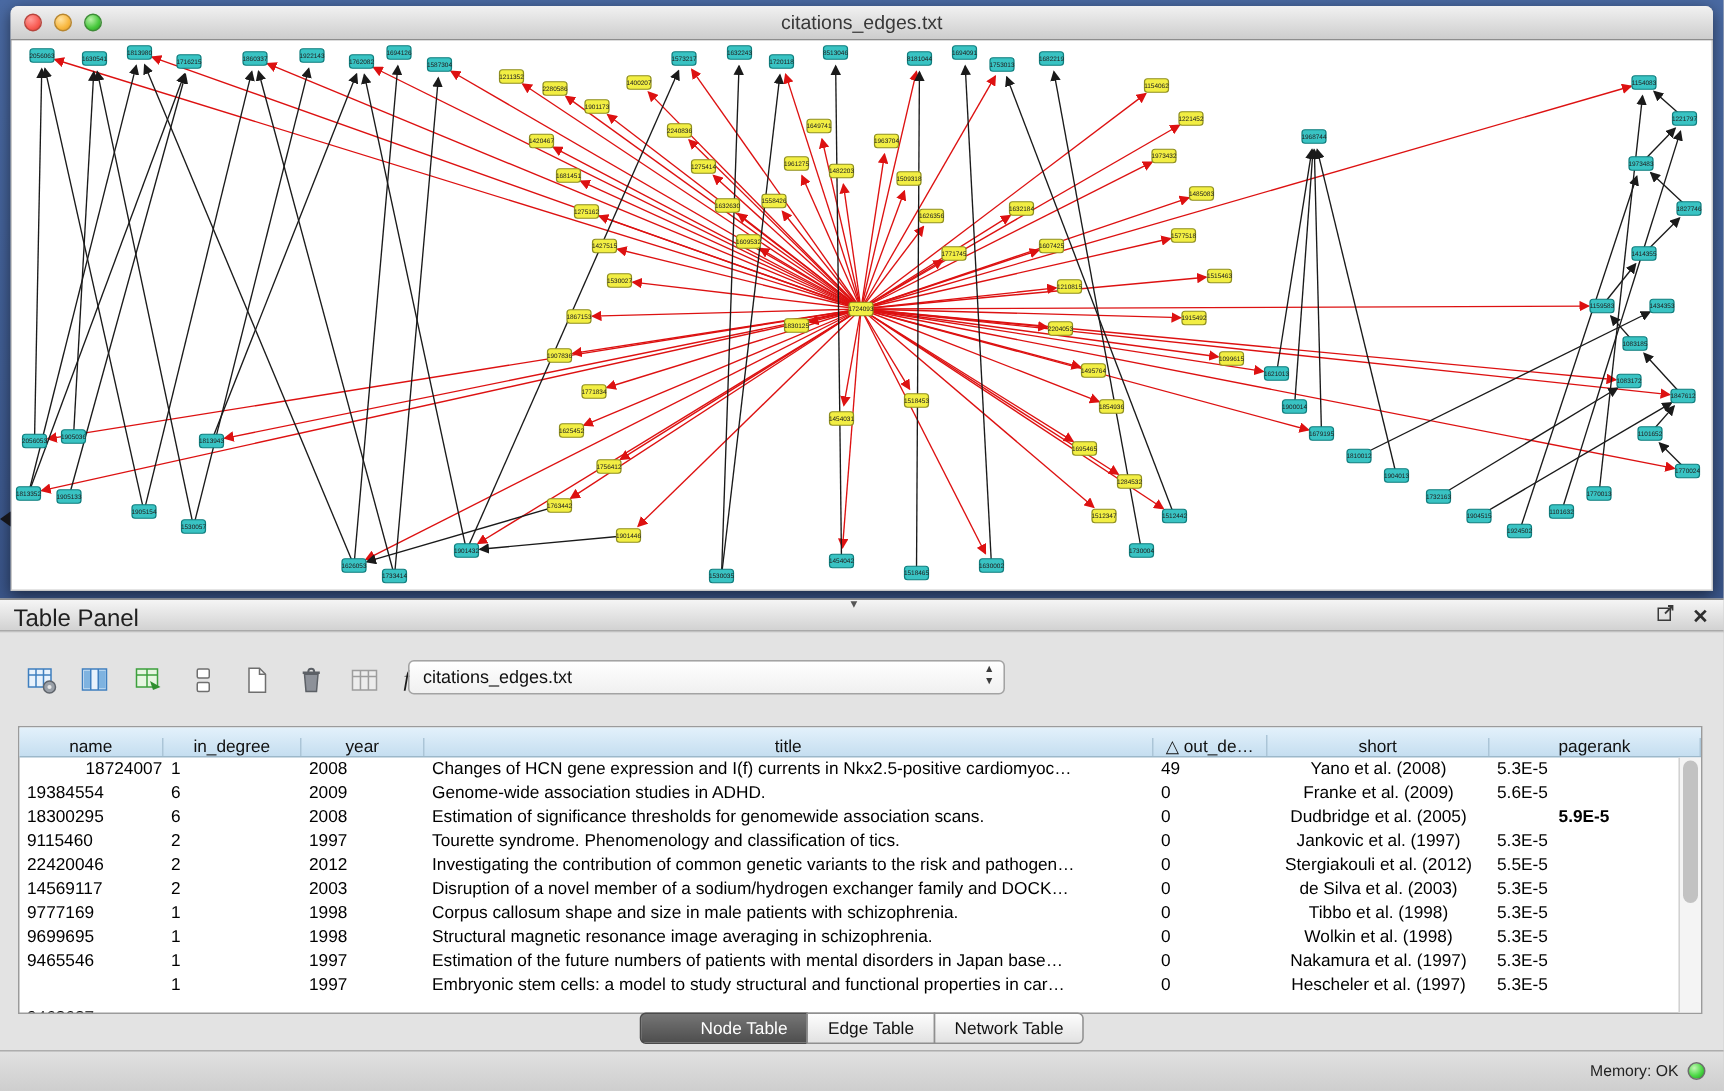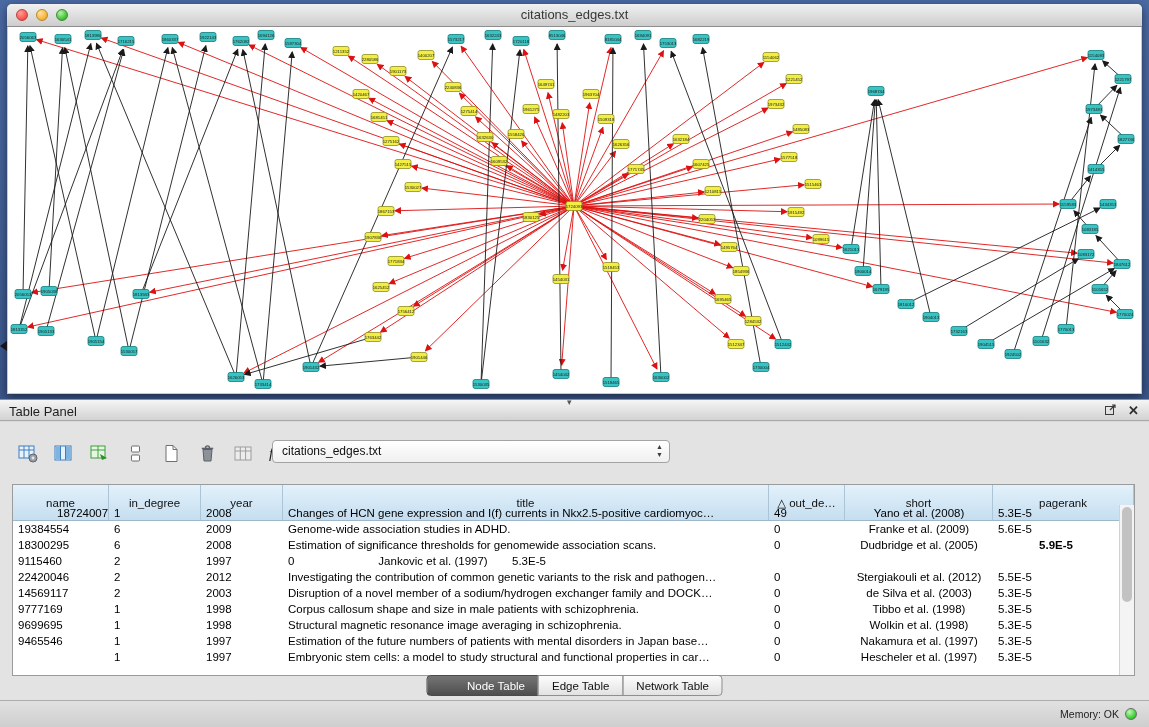--- a/index.html
+++ b/index.html
@@ -23,39 +23,39 @@
   .canvas svg{width:100%;height:100%;display:block;}
   .collapse-arrow{position:absolute;left:0px;top:341px;width:0;height:0;
                   border-top:5px solid transparent;border-bottom:5px solid transparent;
                   border-right:7px solid #15151a;}
 
   
   .table-panel{position:absolute;left:0;top:399px;width:1149px;height:301px;}
   .panel-header{position:absolute;left:0;top:0;right:0;height:22px;
                 background:linear-gradient(180deg,#f5f5f5,#d2d2d2);
                 border-top:1px solid #8f8f8f;border-bottom:1px solid #a9a9a9;box-sizing:border-box;}
-  .panel-title{position:absolute;left:9px;top:4px;font-size:13px;color:#1f1f1f;}
+  .panel-title{position:absolute;left:9px;top:4px;font-size:16px;color:#1f1f1f;}
   .splitter-dot{position:absolute;left:567px;top:-3px;font-size:9px;color:#555;}
   .ph-icons{position:absolute;right:10px;top:3px;display:flex;gap:11px;align-items:center;height:16px;}
   .close-x{font-size:13px;font-weight:bold;color:#2e2e2e;line-height:14px;cursor:default;}
 
   .panel-body{position:absolute;left:0;top:23px;right:0;bottom:0;background:#e3e3e3;}
   .toolbar{position:absolute;left:14px;top:16px;height:30px;display:flex;align-items:center;gap:9px;}
   .ticon{width:27px;height:26px;display:flex;align-items:center;justify-content:center;}
   .fx{font-style:italic;font-family:"Liberation Serif",serif;font-size:15px;color:#1c1c1c;padding:0 3px;}
   .combo{position:absolute;left:272px;top:18px;width:398px;height:23px;box-sizing:border-box;
          background:linear-gradient(180deg,#ffffff,#f0f0f0);border:1px solid #a3a3a3;border-radius:4px;}
   .combo-text{line-height:21px;padding-left:9px;font-size:12px;color:#101010;}
   .combo-step{position:absolute;right:6px;top:2px;display:flex;flex-direction:column;align-items:center;}
   .combo-step span{font-size:7px;line-height:8px;color:#3c3c3c;}
 
   .table-wrap{position:absolute;left:12px;top:62px;width:1123px;height:192px;
               background:#fff;border:1px solid #9b9b9b;box-sizing:border-box;}
-  .thead{display:flex;height:36px;background:linear-gradient(180deg,#e3f1fb,#c5def0);
-         border-bottom:1px solid #9cb8ca;box-sizing:border-box;}
+  .thead{display:flex;height:20px;background:linear-gradient(180deg,#e3f1fb,#c5def0);
+         border-bottom:1px solid #9cb8ca;box-sizing:border-box;align-items:flex-end;}
   .hcell{border-right:1px solid #abc5d7;font-size:11.5px;display:flex;align-items:center;
          justify-content:center;color:#101010;box-sizing:border-box;overflow:hidden;white-space:nowrap;}
   .tbody{position:absolute;top:20px;left:0;right:15px;bottom:0;overflow:hidden;}
   .trow{display:flex;height:16px;align-items:center;}
   .tcell{font-size:11.5px;color:#000;white-space:nowrap;overflow:hidden;
          padding:0 5px;box-sizing:border-box;}
   .vscroll{position:absolute;right:0;top:20px;bottom:0;width:15px;background:#f4f4f4;border-left:1px solid #d2d2d2;box-sizing:border-box;}
   .vthumb{position:absolute;left:2px;right:2px;top:2px;height:95px;background:#c2c2c2;border-radius:6px;}
 
   .tabs{position:absolute;left:50%;transform:translateX(-50%);top:253px;display:flex;}
@@ -753,20 +753,21 @@
             <div class="tcell" style="width: 82px; text-align: left;">2008</div>
             <div class="tcell" style="width: 486px; text-align: left;">Estimation of significance thresholds for genomewide association scans.</div>
             <div class="tcell" style="width: 76px; text-align: left;">0</div>
             <div class="tcell" style="width: 148px; text-align: center;">Dudbridge et al. (2005)</div>
             <div class="tcell" style="width: 108px; flex: 1 1 0%; text-align: center; font-weight: bold;">5.9E-5</div>
           </div>
           <div class="trow">
             <div class="tcell" style="width: 96px; text-align: left;">9115460</div>
             <div class="tcell" style="width: 92px; text-align: left;">2</div>
             <div class="tcell" style="width: 82px; text-align: left;">1997</div>
+            <div class="tcell" style="width: 486px; text-align: left;">Tourette syndrome. Phenomenology and classification of tics.</div>
             <div class="tcell" style="width: 76px; text-align: left;">0</div>
             <div class="tcell" style="width: 148px; text-align: center;">Jankovic et al. (1997)</div>
             <div class="tcell" style="width: 108px; flex: 1 1 0%; text-align: left;">5.3E-5</div>
           </div>
           <div class="trow">
             <div class="tcell" style="width: 96px; text-align: left;">22420046</div>
             <div class="tcell" style="width: 92px; text-align: left;">2</div>
             <div class="tcell" style="width: 82px; text-align: left;">2012</div>
             <div class="tcell" style="width: 486px; text-align: left;">Investigating the contribution of common genetic variants to the risk and pathogen…</div>
             <div class="tcell" style="width: 76px; text-align: left;">0</div>

